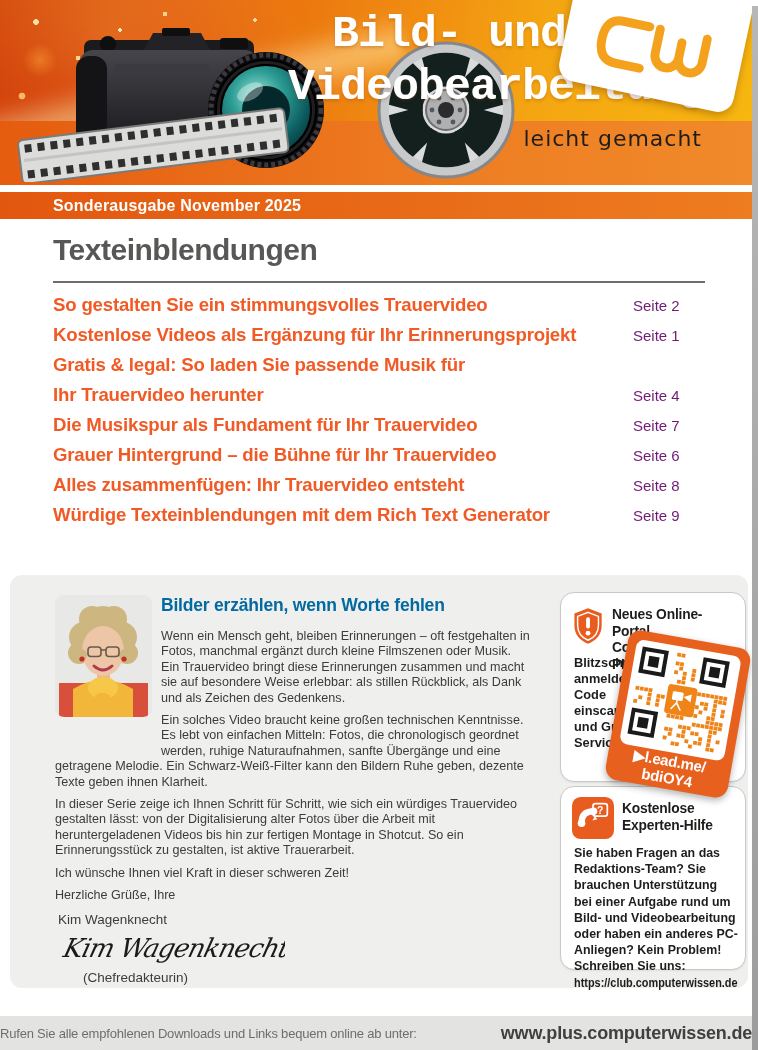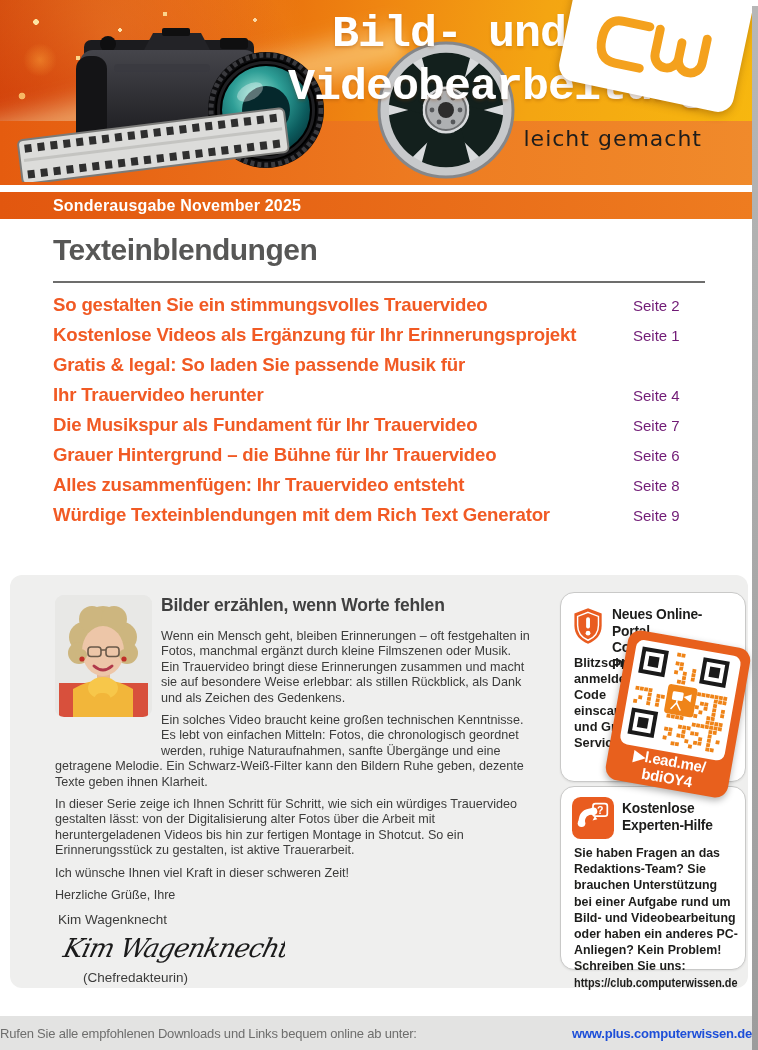--- a/index.html
+++ b/index.html
@@ -64,21 +64,21 @@
   .toc-title { position:absolute; left:0; bottom:3px; white-space:nowrap; color:#f15a24;
     font-size:19px; font-weight:bold; letter-spacing:-.2px; transform:scaleX(.98); transform-origin:left; }
   .toc-page { position:absolute; left:580px; bottom:5px; color:#701a75; font-size:15px; }
 
   
   .panel { position:absolute; left:10px; top:575px; width:738px; height:413px;
     background:#efefee; border-radius:12px; }
   .editorial { position:absolute; left:45px; top:18px; width:476px; color:#3c3c3b; }
   .author-photo { float:left; width:97px; height:122px; margin:2px 9px 27px 0;
     border-radius:9px; overflow:hidden; background:#e8e8e6; }
-  .ed-heading { font-size:17.5px; font-weight:bold; color:#404040; padding-top:2px; margin-bottom:13px; letter-spacing:-.2px; }
+  .ed-heading { font-size:17.5px; font-weight:bold; color:#0369a1; padding-top:2px; margin-bottom:13px; letter-spacing:-.2px; }
   .editorial p { font-size:12.6px; line-height:15.4px; margin-bottom:7px; }
   .author-name { font-size:13.5px; margin-top:8px; padding-left:3px; }
   .signature { display:block; margin:2px 0 0 0; }
   .author-role { font-size:13.5px; margin-top:1px;margin-left:28px; }
 
   
   .white-box { position:absolute; background:#fff; border:1px solid #c9c9c8; border-radius:14px;
     box-shadow:0 1px 2px rgba(0,0,0,.07); }
   .portal-box { left:560px; top:592px; width:186px; height:190px; }
   .help-box   { left:560px; top:786px; width:186px; height:184px; }
@@ -98,21 +98,21 @@
   .qr-panel { position:absolute; left:9px; top:9px; width:106px; height:106px;
     background:#fff; border-radius:8px; }
   .qr-panel svg { position:absolute; left:4px; top:4px; }
   .qr-label { position:absolute; left:0; right:0; top:116px; text-align:center; color:#fff;
     font-weight:bold; font-size:15px; line-height:16.5px; letter-spacing:-.3px; text-decoration:none; display:block; }
 
   
   .footer-bar { position:absolute; left:0; top:1016px; width:752px; height:34px;
     background:#e3e3e2; display:flex; align-items:center; justify-content:space-between; gap:5px; }
   .footer-bar .ft { color:#6e6e6d; font-size:13px; letter-spacing:-.2px; }
-  .footer-bar .fu { color:#1d4ed8; font-size:13px; font-weight:bold; text-decoration:none; letter-spacing:-.2px; }
+  .footer-bar .fu { color:#404040; font-size:18px; font-weight:bold; text-decoration:none; letter-spacing:-.2px; }
 </style>
 </head>
 <body>
 
 <div class="page">
 
   <div class="hero">
     <div class="hero-bokeh"></div>
     <div class="hero-streak"></div>
     <div class="hero-band"></div>

